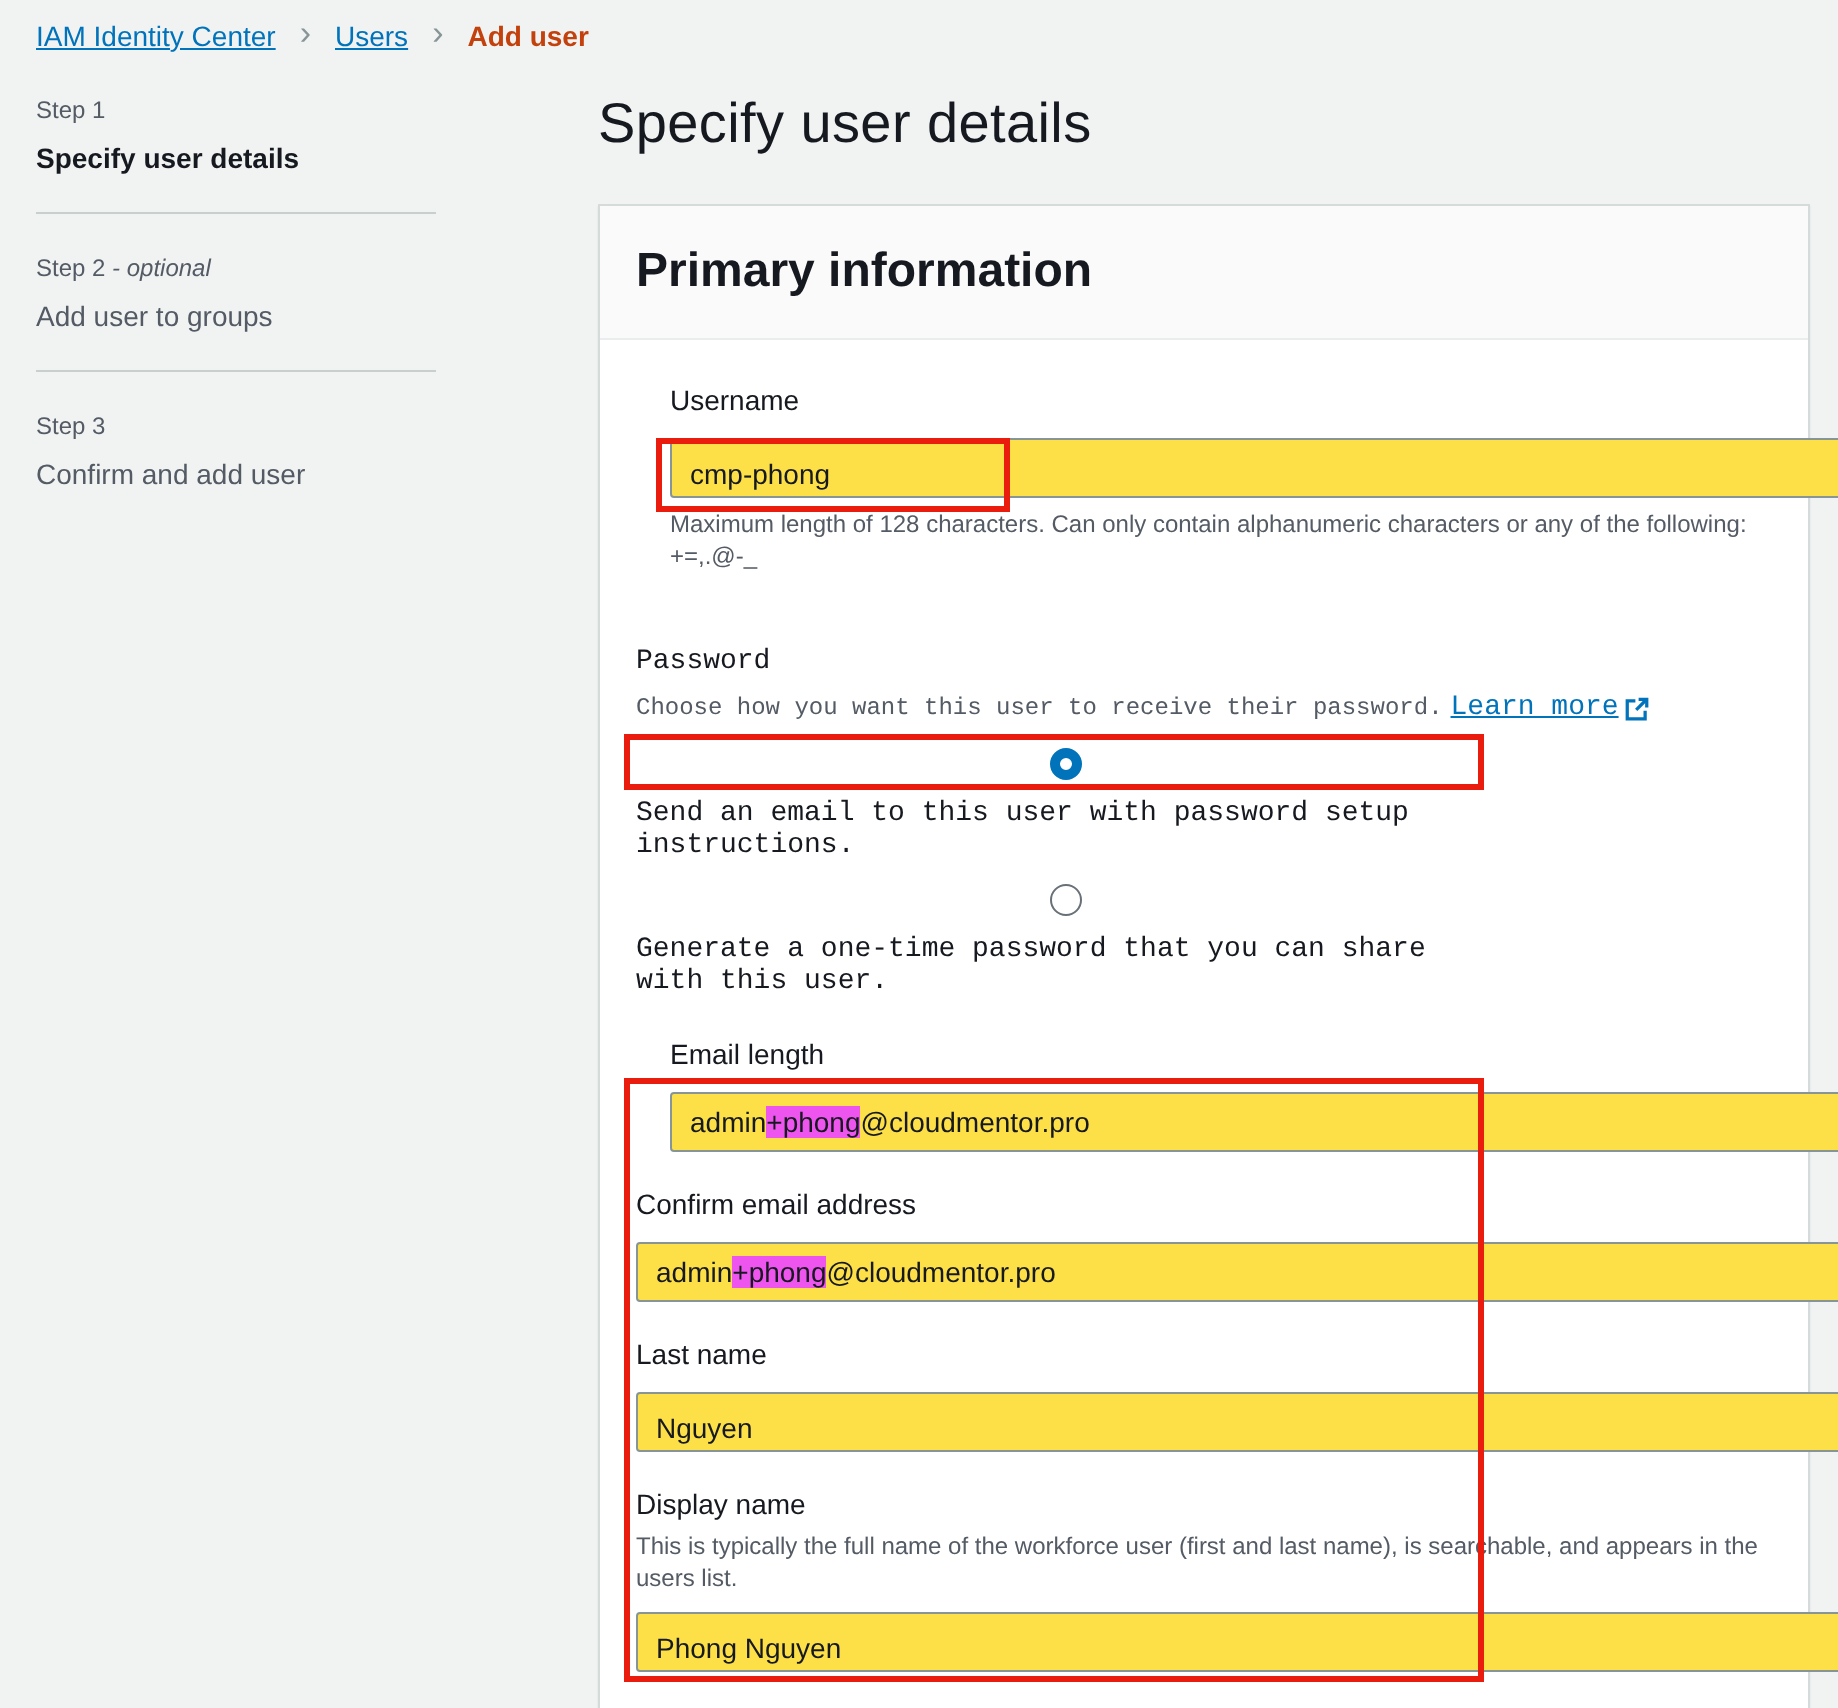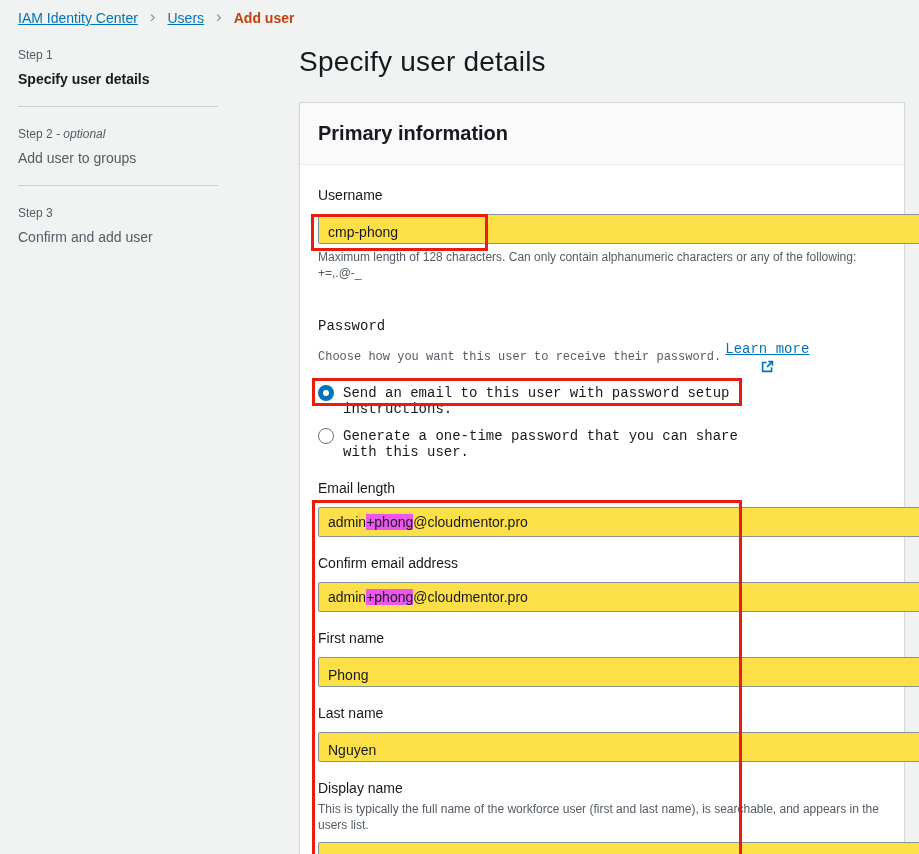--- a/index.html
+++ b/index.html
@@ -42,58 +42,58 @@
     background:#ffffff;
     border:1px solid #d5dbdb;
     border-radius:0;
     box-shadow:0 1px 1px rgba(0,28,36,.1);
   }
   .panel-header {
     background:#fafafa;
     border-bottom:1px solid #eaeded;
     padding:19px 18px;
   }
-  .panel-title { font-size:20px; font-weight:bold; color:#16191f; }
+  .panel-title { font-size:24px; font-weight:bold; color:#16191f; }
   .panel-body { padding:18px 16px 24px 18px; }
 
   
   .field { margin-top:16px; position:relative; }
-  .field:first-child { margin-top:2px; }
+  .field:first-child { margin-top:2px;margin-left:17px; }
   .field-label { font-size:14px; color:#16191f; line-height:20px; }
   .field-desc { font-size:12px; color:#545b64; line-height:16px; margin-top:3px; max-width:566px; }
   .field-constraint { font-size:12px; color:#545b64; line-height:16px; margin-top:5px; max-width:566px; }
   .text-input {
     width:672px; height:30px;
     border:1px solid #879596; border-radius:2px;
     background:#fde047;
     font-family:"Liberation Sans","DejaVu Sans",sans-serif;
     font-size:14px; color:#16191f;
     padding:0 9px;
     margin-top:9px;
     display:flex; align-items:center;
     outline:none;
   }
   input.text-input { display:block; padding-top:5px; }
   .hl { background:#ee55ee; }
 
   
   .radio-group { margin-top:8px; }
-  .radio-row { display:flex; align-items:flex-start; gap:9px; padding:4px 0; position:relative; width:430px; cursor:pointer; }
+  .radio-row { display:flex; align-items:center; gap:9px; padding:4px 0; position:relative; width:430px; cursor:pointer;flex-direction:column; }
   .radio-row + .radio-row { margin-top:3px; }
   .radio-circle {
     width:16px; height:16px; flex:0 0 16px;
     border-radius:50%;
     background:#fff;
     border:1px solid #687078;
   }
   .radio-row.selected .radio-circle { border:5px solid #0073bb; }
   .radio-label { font-size:14px; color:#16191f; }
 
   .pw-desc-row { display:flex; align-items:center; gap:4px; font-size:12px; color:#545b64; margin-top:5px; }
-  .learn-more { color:#0073bb; font-size:14px; text-decoration:underline; cursor:pointer; display:inline-flex; align-items:center; gap:3px;flex-direction:column; }
+  .learn-more { color:#0073bb; font-size:14px; text-decoration:underline; cursor:pointer; display:inline-flex; align-items:center; gap:3px; }
 
   
   .anno { position:absolute; border:3px solid #ea1c0d; pointer-events:none; z-index:6; }
   .anno-username { left:-7px; top:29px; width:177px; height:37px; }
   .anno-radio { left:-6px; top:-3px; width:430px; height:28px; }
   .anno-big { left:-6px; top:22px; width:430px; bottom:-5px; }
 
   .email-wrap { position:relative; }
 </style>
 </head>
@@ -181,24 +181,20 @@
 
           <div class="field">
             <div class="field-label">Confirm email address</div>
             <div class="text-input">
               <span>admin</span>
                 <span class="hl">+phong</span>
                 <span>@cloudmentor.pro</span>
             </div>
           </div>
 
-          <div class="field">
-            <div class="field-label">First name</div>
-            <input class="text-input" type="text" value="Phong" style="">
-          </div>
 
           <div class="field">
             <div class="field-label">Last name</div>
             <input class="text-input" type="text" value="Nguyen" style="">
           </div>
 
           <div class="field">
             <div class="field-label">Display name</div>
             <div class="field-desc">This is typically the full name of the workforce user (first and last name), is searchable, and appears in the users list.</div>
             <input class="text-input" type="text" value="Phong Nguyen" style="">

